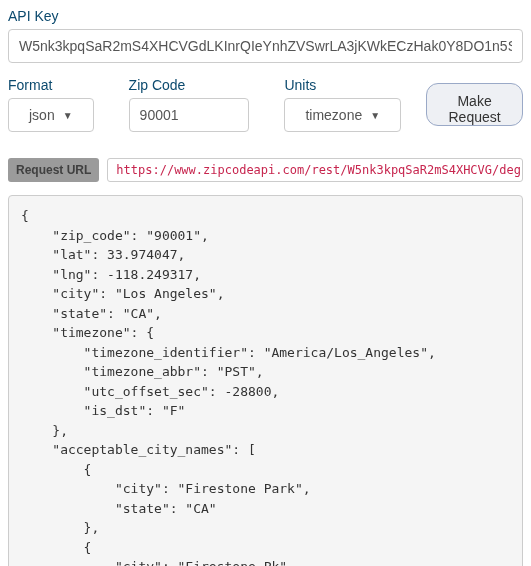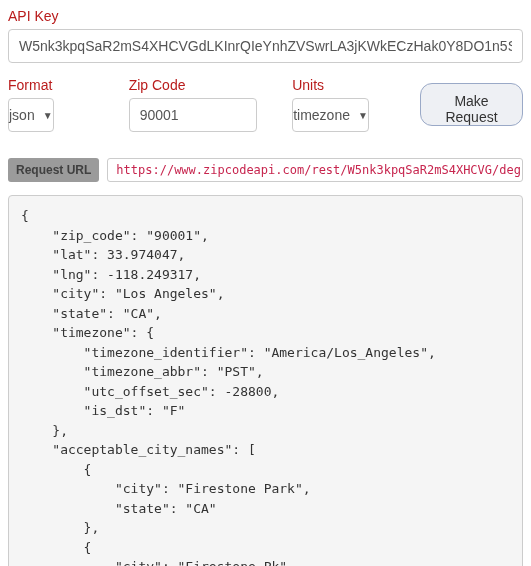--- a/index.html
+++ b/index.html
@@ -9,21 +9,21 @@
     font-family: "Helvetica Neue", Helvetica, Arial, sans-serif;
     font-size: 14px;
     color: #333;
     width: 531px;
     background: #fff;
   }
   .field-group { margin-bottom: 14px; }
   .label {
     display: block;
     font-size: 14px;
-    color: #b91c1c;
+    color: #0c4a6e;
     margin-bottom: 5px;
   }
   .text-input {
     width: 100%;
     padding: 6px 10px;
     font-size: 14px;
     border: 1px solid #ccc;
     border-radius: 4px;
     color: #555;
     background: #fff;
@@ -36,21 +36,21 @@
   }
   .col-format { width: 100px; margin-right: 30px; }
   .col-zip { width: 150px; margin-right: 30px; }
   .col-units { width: 120px; margin-right: 20px; }
   .col-btn-wrap { padding-bottom: 0; }
   .select-wrap {
     display: inline-flex;
     align-items: center;
     border: 1px solid #ccc;
     border-radius: 4px;
-    padding: 6px 0;
+    padding: 6px 20px;
     height: 34px;
     background: #fff;
     color: #555;
     font-size: 14px;
     cursor: pointer;
   }
   .select-wrap .caret {
     margin-left: 8px;
     font-size: 10px;
     color: #555;

